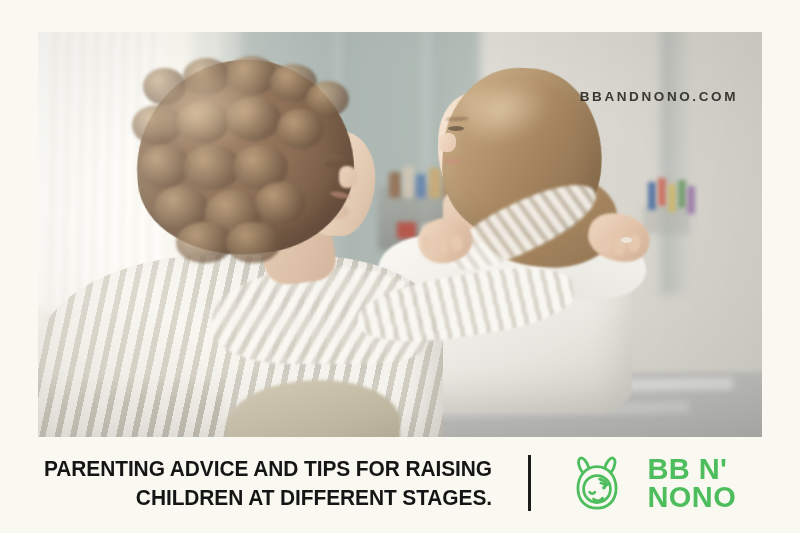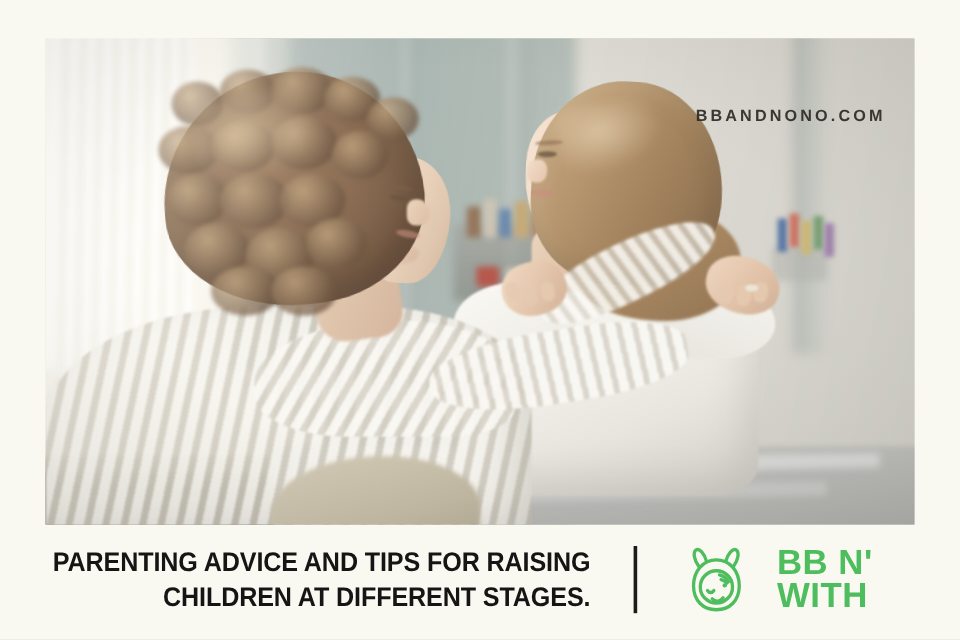--- a/index.html
+++ b/index.html
@@ -496,18 +496,18 @@
           <circle cx="30" cy="39" r="15.5"></circle>
           <path d="M21.5 42.5 C23 45 26 45 27.5 42.5"></path>
           <circle cx="38" cy="37.5" r="2.1" fill="#4dbd5e" stroke="none"></circle>
           <path d="M26 50.5 C29.5 54 34 53 36.5 49.5"></path>
           <path d="M33 27.5 C37 28.5 40 31 41.5 34"></path>
           <path d="M34.5 32 C37 32.5 39 34 40 35.5"></path>
         </g>
       </svg>
       <div class="brand-text">
         <span class="l1">BB N'</span>
-        <span class="l2">WITH</span>
+        <span class="l2">NONO</span>
       </div>
     </div>
   </div>
 
 </div>
 
 </body></html>

